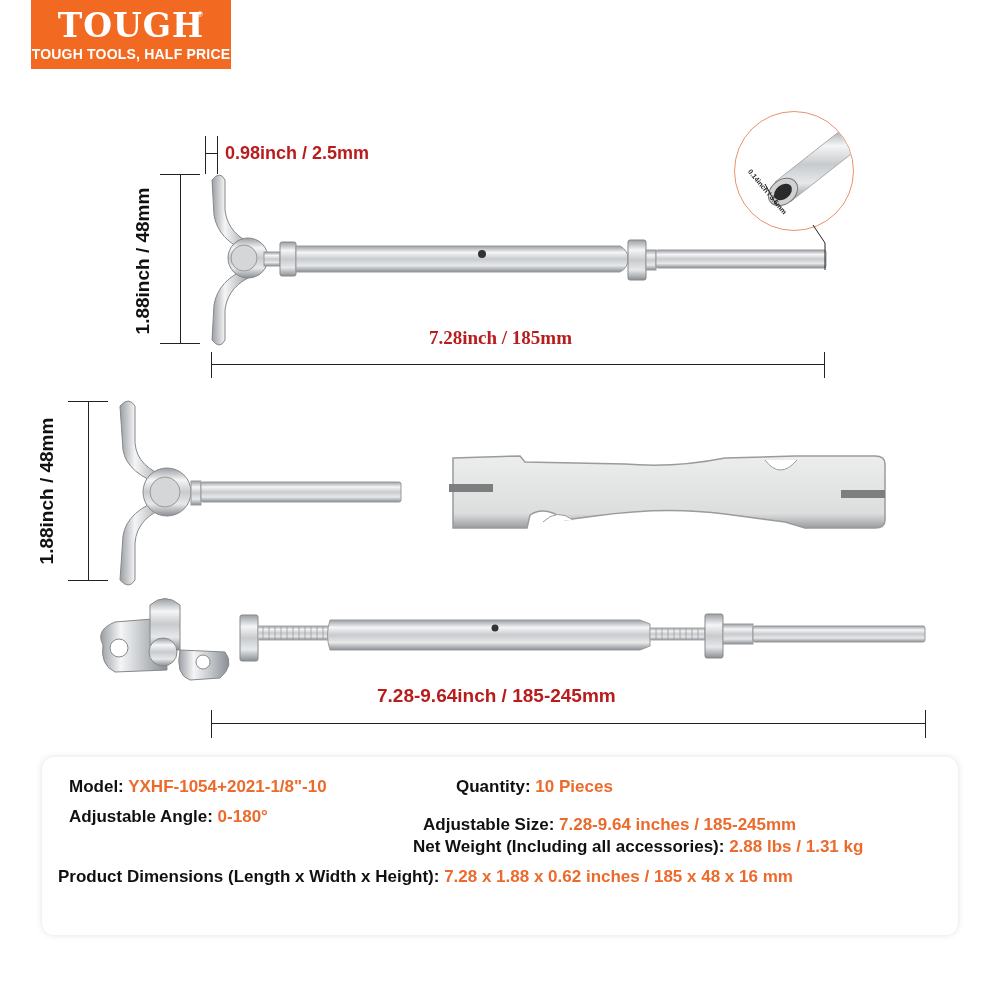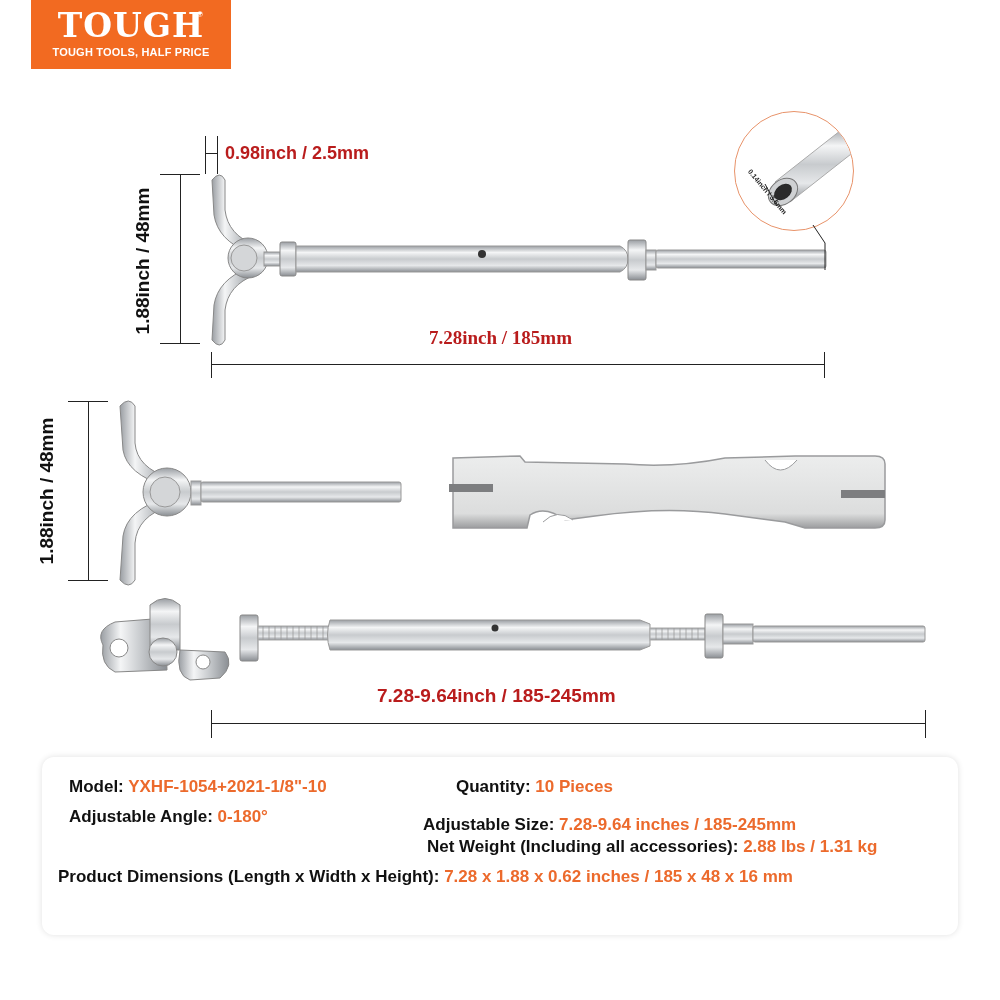--- a/index.html
+++ b/index.html
@@ -2,21 +2,21 @@
 <html><head>
 <meta charset="utf-8">
 <style>
   * { margin:0; padding:0; box-sizing:border-box; }
   html, body { width:1000px; height:1000px; background:#ffffff; overflow:hidden; }
   body { position:relative; font-family:"Liberation Sans", sans-serif; color:#111; }
 
   .logo { position:absolute; left:31px; top:0; width:200px; height:69px; background:#f26a21; color:#fff; text-align:center; }
   .logo-word { position:absolute; left:0; right:0; top:8px; font-family:"DejaVu Serif", serif; font-weight:bold; font-size:33px; letter-spacing:1px; line-height:36px; }
   .logo-reg { position:absolute; right:28px; top:10px; font-size:8px; }
-  .logo-tag { position:absolute; left:0; right:0; top:46px; font-size:11px; font-weight:bold; letter-spacing:0.2px; }
+  .logo-tag { position:absolute; left:0; right:0; top:46px; font-size:14px; font-weight:bold; letter-spacing:0.2px; }
 
   .dim-text { position:absolute; font-weight:bold; font-size:19px; color:#b91c1c; white-space:nowrap; }
   .dim-text.small { font-size:18px; }
   .vtext { position:absolute; font-weight:bold; font-size:19px; color:#111; white-space:nowrap; transform:rotate(-90deg); transform-origin:center center; }
 
   .line { position:absolute; background:#222; }
 
   .zoom-circle { position:absolute; left:734px; top:111px; width:120px; height:120px; border-radius:50%; border:1.5px solid #e8936a; background:#fff; overflow:hidden; }
   .zoom-label { position:absolute; left:752px; top:168px; font-size:7px; font-weight:bold; color:#222; transform:rotate(50deg); transform-origin:left top; white-space:nowrap; }
 
@@ -196,21 +196,21 @@
     <span>Quantity: </span><span class="v">10 Pieces</span>
   </div>
 
   <div class="spec" style="left:27px;top:50px;">
     <span>Adjustable Angle: </span><span class="v">0-180°</span>
   </div>
   <div class="spec" style="left:381px;top:58px;">
     <span>Adjustable Size: </span><span class="v">7.28-9.64 inches / 185-245mm</span>
   </div>
 
-  <div class="spec" style="left:385px;top:80px;">
+  <div class="spec" style="left:371px;top:80px;">
     <span>Net Weight (Including all accessories): </span><span class="v">2.88 lbs / 1.31 kg</span>
   </div>
 
   <div class="spec" style="left:16px;top:110px;">
     <span>Product Dimensions (Length x Width x Height): </span><span class="v">7.28 x 1.88 x 0.62 inches / 185 x 48 x 16 mm</span>
   </div>
 
 </div>
 
 </body></html>

